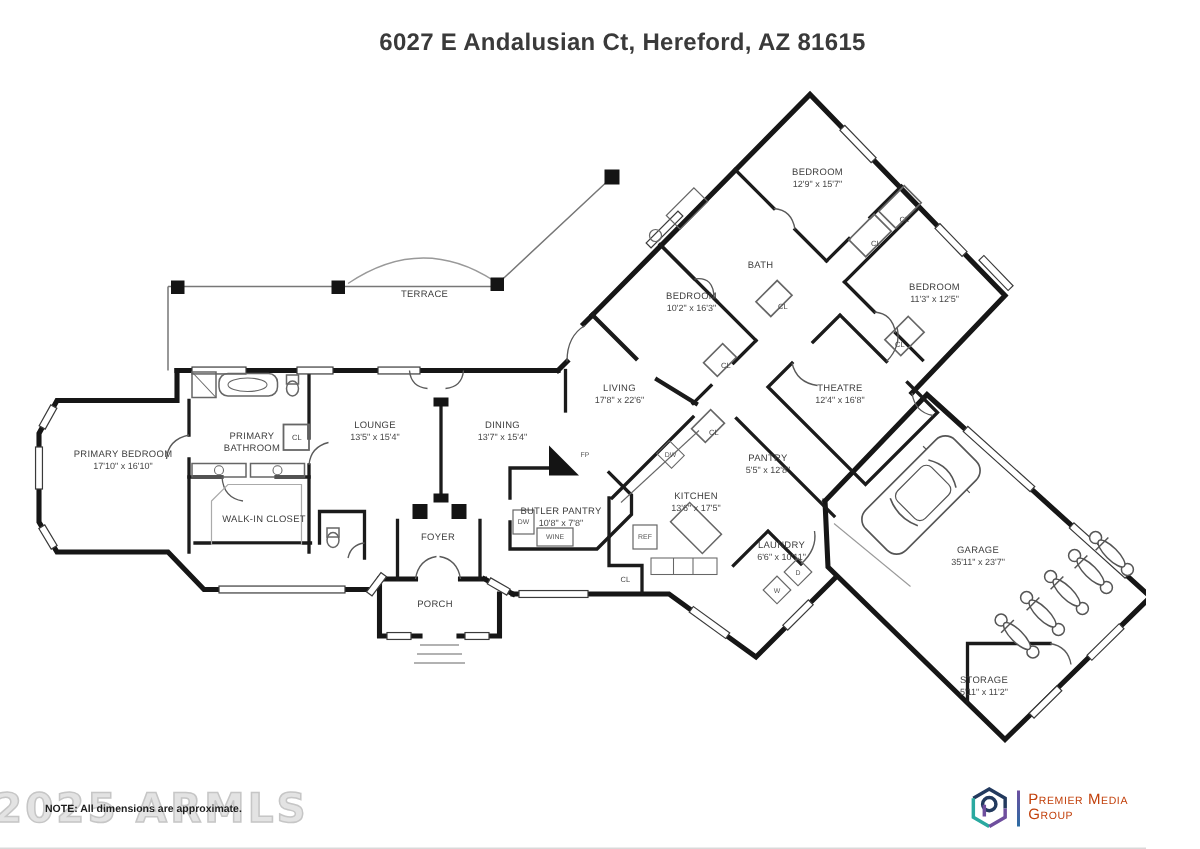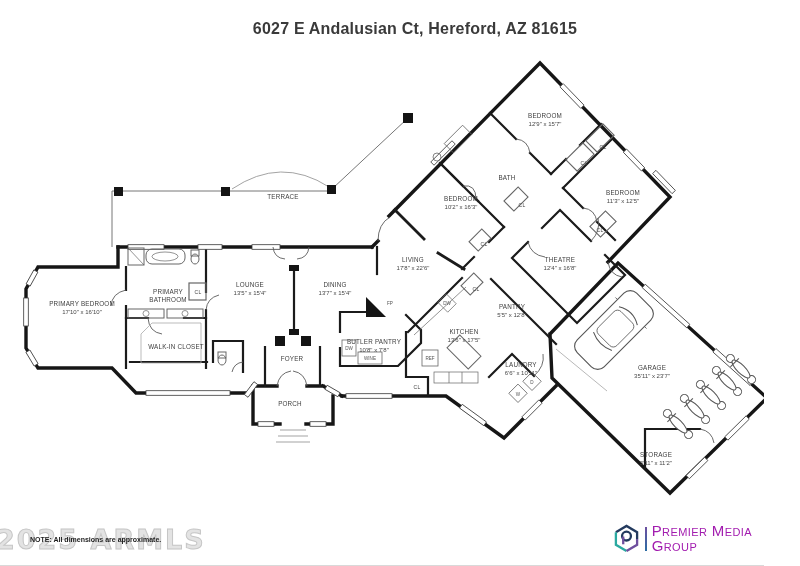--- a/index.html
+++ b/index.html
@@ -13,21 +13,21 @@
   .rlabel .dims{font-size:6px;color:#474747;letter-spacing:0;}
   .rlabel.wrap{white-space:normal;width:56px;}
   .cl{position:absolute;transform:translate(-50%,-50%);font-size:5px;color:#444;letter-spacing:.2px;}
   .fx{position:absolute;transform:translate(-50%,-50%);font-size:4.6px;color:#555;}
   .watermark{position:absolute;left:-4px;top:524px;font-family:"DejaVu Sans",sans-serif;
              font-size:27px;font-weight:700;letter-spacing:2px;color:#e3e3e3;
              -webkit-text-stroke:1px #c6c6c6;}
   .note{position:absolute;left:30px;top:536px;font-size:7px;font-weight:bold;color:#1c1c1c;}
   .logo{position:absolute;right:12px;bottom:12px;display:flex;align-items:center;gap:5px;}
   .logo .bar{width:2px;height:24px;background:linear-gradient(#6c4fa0,#2b6ca3);}
-  .logo .txt{color:#a21caf;font-variant:small-caps;font-size:15px;line-height:.95;letter-spacing:.4px;}
+  .logo .txt{color:#c2410c;font-variant:small-caps;font-size:10px;line-height:.95;letter-spacing:.4px;}
 </style>
 </head>
 <body>
 
 <div class="canvas">
 
   <div class="title">6027 E Andalusian Ct, Hereford, AZ 81615</div>
 
   <svg class="plan" width="800" height="566" viewBox="0 0 800 566">
 

